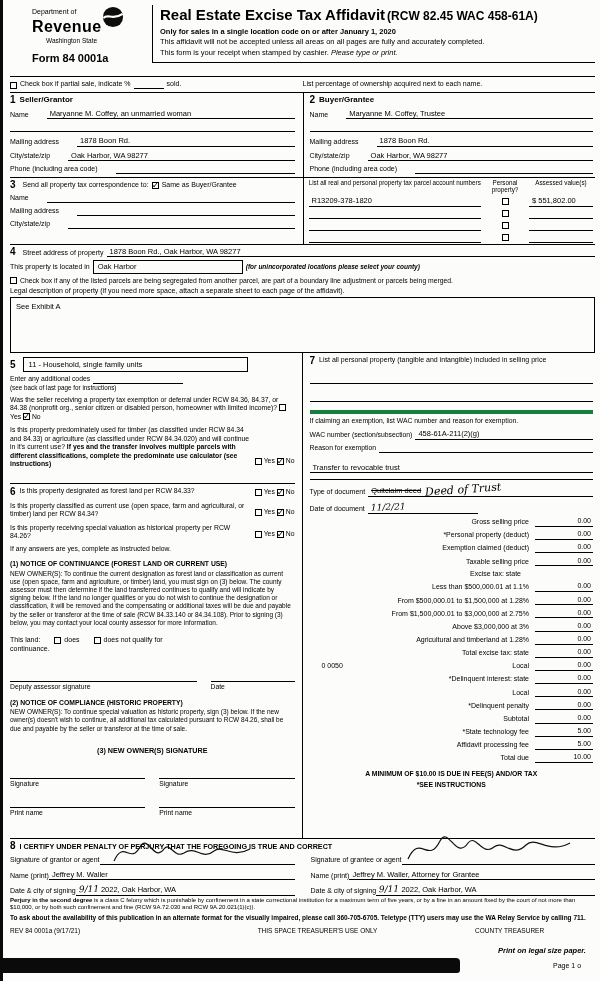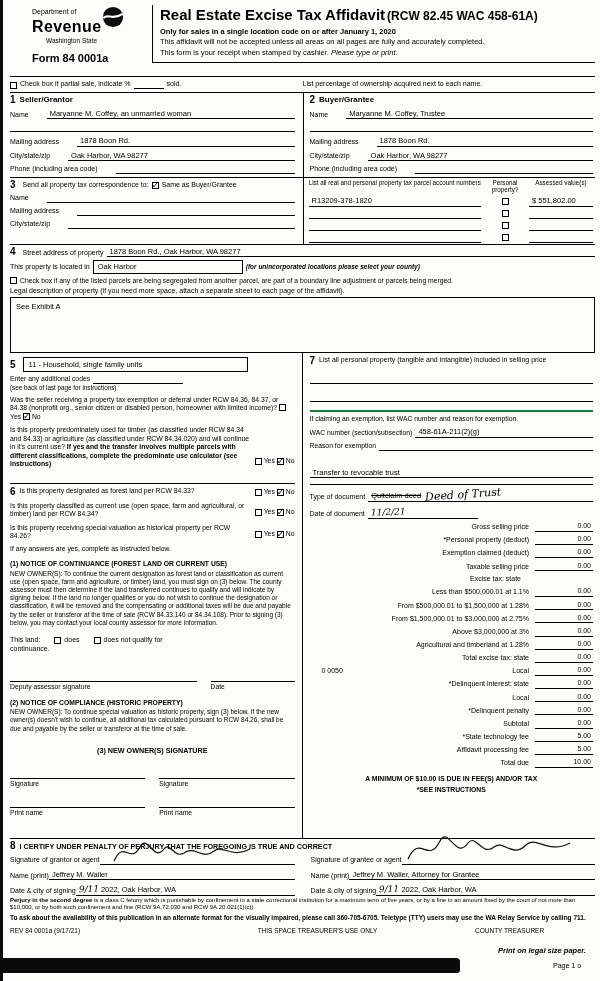--- a/index.html
+++ b/index.html
@@ -93,21 +93,21 @@
   .under-label{font-size:6.8px;margin-top:1px}
   .n3{font-weight:700;font-size:7.2px;text-align:center;margin-top:13px}
   .sig-grid{display:flex;gap:14px}
   .sig-col{flex:1}
   .tallfill{border-bottom:1px solid #000;min-height:9px;margin-top:15px}
   .tallfill2{border-bottom:1px solid #000;min-height:9px;margin-top:11px}
 
   
   .s7head{display:flex;font-size:7px}
   .s7fill{border-bottom:1px solid #000;min-height:9px;margin-top:9px}
-  .exempt{border-top:2px solid #15803d;margin-top:8px;padding-top:3px}
+  .exempt{border-top:4px solid #15803d;margin-top:8px;padding-top:3px}
   .docblock{border-top:1px solid #000;margin-top:6px;padding-top:4px}
   .taxtable{margin-top:3px}
   .trow{display:flex;align-items:flex-end;margin-top:3.4px}
   .tleft{padding-right:4px;font-size:7px;padding-left:12px}
   .tleft:empty{padding:0}
   .tlabel{flex:1;text-align:right;padding-right:6px;font-size:7px;white-space:nowrap;overflow:hidden}
   .tval{width:58px;flex:none;border-bottom:1px solid #000;text-align:right;padding-right:2px;font-size:7px}
   .theading{text-align:right;padding-right:72px;margin-top:4px;font-size:7px}
   .minline{font-weight:700;font-size:6.8px;text-align:center;margin-top:7px}
   .seeinstr{font-weight:700;font-size:6.8px;text-align:center;margin-top:2px}
@@ -414,21 +414,21 @@
       <div class="exempt">
         <div class="small">If claiming an exemption, list WAC number and reason for exemption.</div>
         <div class="row" style="margin-top:4px">
           <span class="lbl small">WAC number (section/subsection)</span>
           <span class="fill val">458-61A-211(2)(g)</span>
         </div>
         <div class="row" style="margin-top:4px">
           <span class="lbl small">Reason for exemption</span>
           <span class="fill"></span>
         </div>
-        <div class="fill val" style="margin-top:17px">Transfer to revocable trust</div>
+        <div class="fill val" style="margin-top:10px">Transfer to revocable trust</div>
       </div>
 
       <div class="docblock">
         <div class="row">
           <span class="lbl">Type of document</span>
           <span class="fill"><span class="struck val">Quitclaim deed</span>&nbsp;&nbsp;<span class="hand hand-big">Deed of Trust</span></span>
         </div>
         <div class="row" style="margin-top:6px">
           <span class="lbl">Date of document</span>
           <span class="fill" style="max-width:110px"><span class="hand">11/2/21</span></span>

